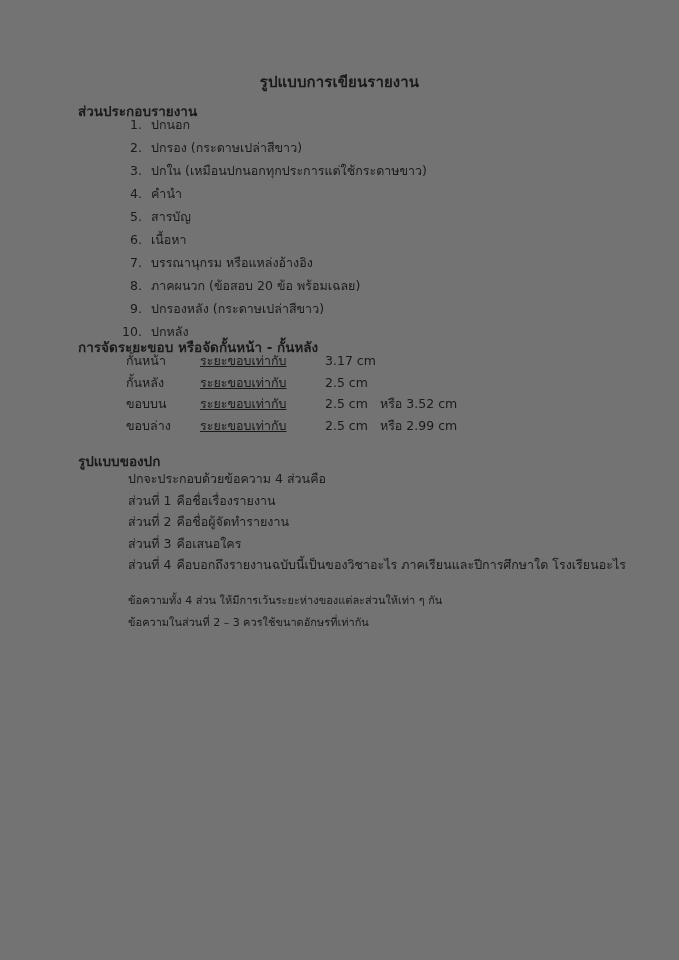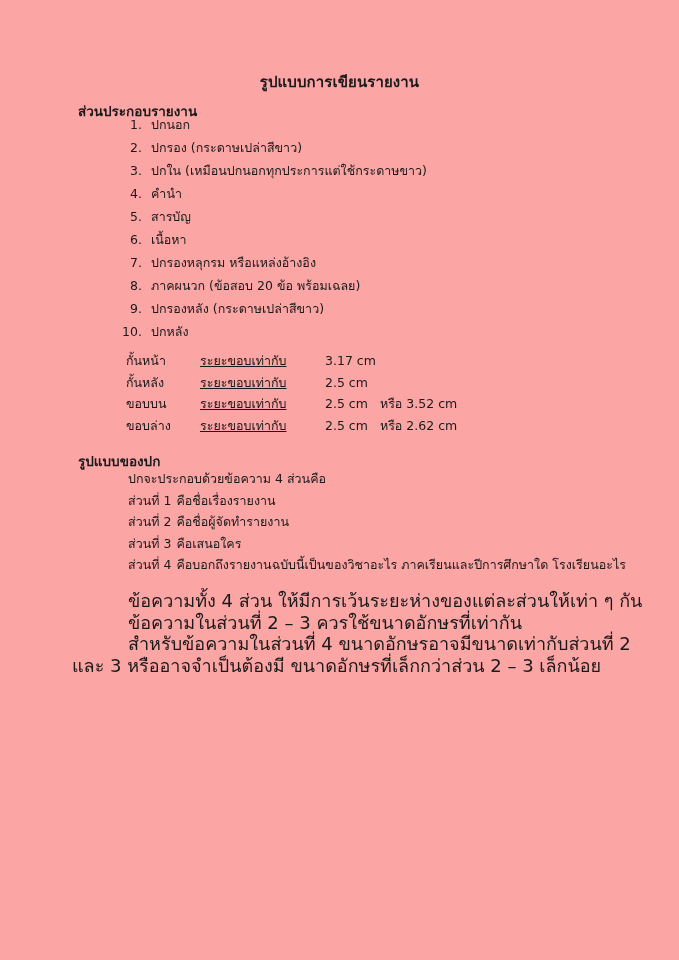--- a/index.html
+++ b/index.html
@@ -9,21 +9,21 @@
     background: #ffffff;
   }
   body {
     font-family: "DejaVu Sans", "Liberation Sans", sans-serif;
     color: #1a1a1a;
   }
   .page {
     position: relative;
     width: 679px;
     height: 960px;
-    background: #fca5a5;
+    background: #737373;
     overflow: hidden;
     box-sizing: border-box;
   }
   .doc-title {
     position: absolute;
     top: 62px;
     left: 0;
     width: 679px;
     text-align: center;
     font-size: 15px;
@@ -108,21 +108,21 @@
   .cover-block .line .part-num { padding: 0 5px 0 4px; }
 
   
   .notes-block {
     position: absolute;
     top: 590px;
     left: 128px;
     width: 540px;
   }
   .notes-block .line {
-    font-size: 18px;
+    font-size: 11px;
     line-height: 21.5px;
     white-space: nowrap;
   }
   .notes-block .line.wrap {
     white-space: normal;
     text-indent: 0;
     margin-left: -56px;
     width: 596px;
   }
   .notes-block .line.wrap .first-seg { margin-left: 56px; }
@@ -156,36 +156,37 @@
       <li>
         <span class="num">5.</span>
         <span class="item-text">สารบัญ</span>
       </li>
       <li>
         <span class="num">6.</span>
         <span class="item-text">เนื้อหา</span>
       </li>
       <li>
         <span class="num">7.</span>
-        <span class="item-text">ปกรองหลุกรม หรือแหล่งอ้างอิง</span>
+        <span class="item-text">บรรณานุกรม หรือแหล่งอ้างอิง</span>
       </li>
       <li>
         <span class="num">8.</span>
         <span class="item-text">ภาคผนวก  (ข้อสอบ 20 ข้อ พร้อมเฉลย)</span>
       </li>
       <li>
         <span class="num">9.</span>
         <span class="item-text">ปกรองหลัง (กระดาษเปล่าสีขาว)</span>
       </li>
       <li>
         <span class="num">10.</span>
         <span class="item-text">ปกหลัง</span>
       </li>
     </ol>
 
+  <h2 class="section-heading" id="heading-margins">การจัดระยะขอบ หรือจัดกั้นหน้า - กั้นหลัง</h2>
 
   <table class="margin-table">
     <tbody id="margin-rows">
         <tr>
           <td class="col-label">กั้นหน้า</td>
           <td class="col-desc">ระยะขอบเท่ากับ</td>
           <td class="col-value"><span>3.17 cm</span></td>
         </tr>
         <tr>
           <td class="col-label">กั้นหลัง</td>
@@ -193,21 +194,21 @@
           <td class="col-value"><span>2.5 cm</span></td>
         </tr>
         <tr>
           <td class="col-label">ขอบบน</td>
           <td class="col-desc">ระยะขอบเท่ากับ</td>
           <td class="col-value"><span>2.5 cm</span><span class="alt-sep">หรือ 3.52 cm</span></td>
         </tr>
         <tr>
           <td class="col-label">ขอบล่าง</td>
           <td class="col-desc">ระยะขอบเท่ากับ</td>
-          <td class="col-value"><span>2.5 cm</span><span class="alt-sep">หรือ 2.62 cm</span></td>
+          <td class="col-value"><span>2.5 cm</span><span class="alt-sep">หรือ 2.99 cm</span></td>
         </tr>
       </tbody>
   </table>
 
   <h2 class="section-heading" id="heading-cover">รูปแบบของปก</h2>
 
   <div class="cover-block">
     <div class="line">ปกจะประกอบด้วยข้อความ  4  ส่วนคือ</div>
     <div id="cover-parts">
         <div class="line"><span class="part-label">ส่วนที่</span><span class="part-num">1</span><span>คือชื่อเรื่องรายงาน</span></div>
@@ -215,19 +216,15 @@
         <div class="line"><span class="part-label">ส่วนที่</span><span class="part-num">3</span><span>คือเสนอใคร</span></div>
         <div class="line"><span class="part-label">ส่วนที่</span><span class="part-num">4</span><span>คือบอกถึงรายงานฉบับนี้เป็นของวิชาอะไร ภาคเรียนและปีการศึกษาใด โรงเรียนอะไร</span></div>
       </div>
   </div>
 
   <div class="notes-block">
     <div id="cover-notes">
         <div class="line">ข้อความทั้ง 4  ส่วน ให้มีการเว้นระยะห่างของแต่ละส่วนให้เท่า ๆ กัน</div>
         <div class="line">ข้อความในส่วนที่ 2 – 3  ควรใช้ขนาดอักษรที่เท่ากัน</div>
       </div>
-    <div class="line wrap">
-      <span class="first-seg">สำหรับข้อความในส่วนที่ 4  ขนาดอักษรอาจมีขนาดเท่ากับส่วนที่ 2 และ 3  หรืออาจจำเป็นต้องมี</span>
-      <span>ขนาดอักษรที่เล็กกว่าส่วน 2 – 3  เล็กน้อย</span>
-    </div>
   </div>
 
 </div>
 
 </body></html>

